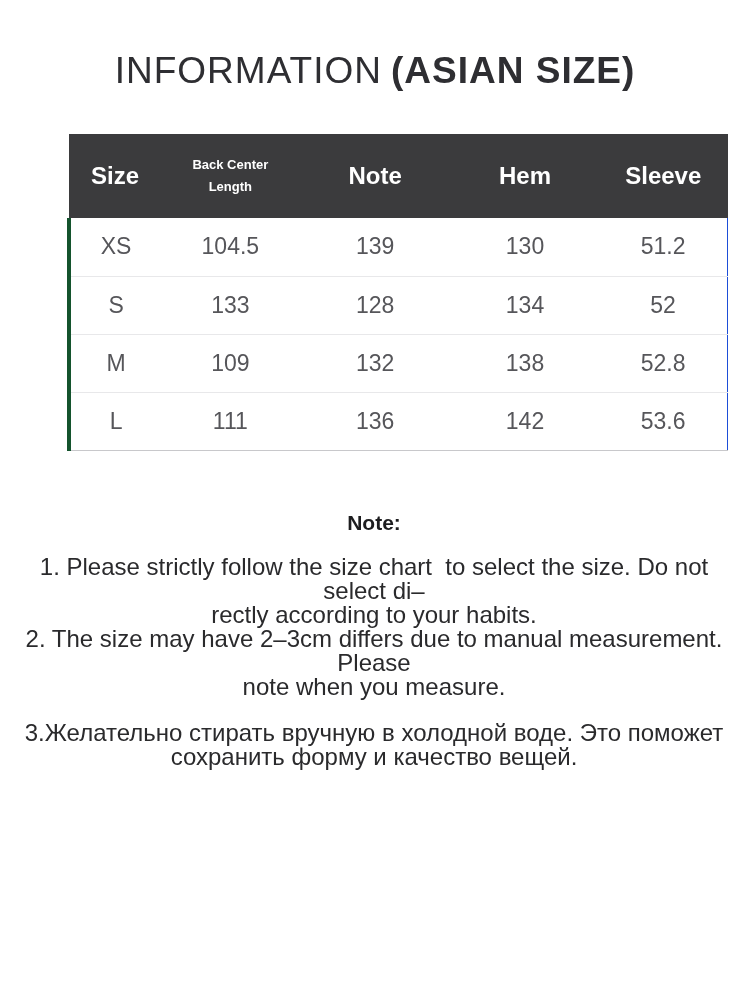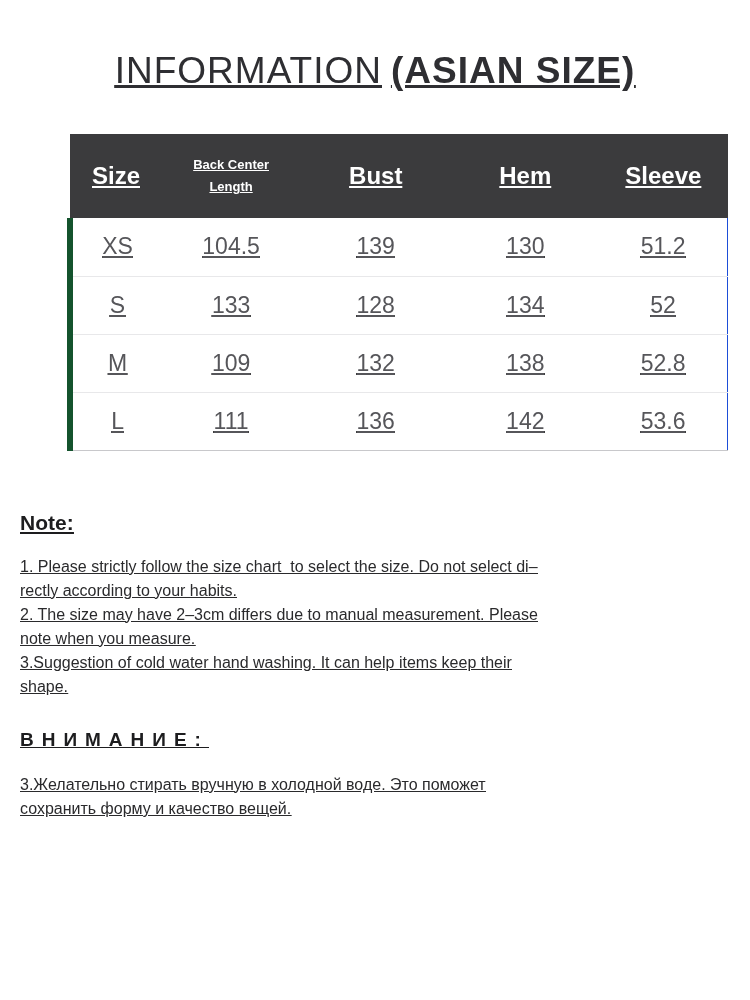--- a/index.html
+++ b/index.html
@@ -1,15 +1,15 @@
 <!DOCTYPE html>
 <html><head>
 <meta charset="utf-8">
 <style>
-  * { margin: 0; padding: 0; box-sizing: border-box; text-decoration: underline; }
+  * { margin: 0; padding: 0; box-sizing: border-box; }
   html, body { width: 750px; height: 1000px; background: #ffffff; }
   body {
     font-family: "Liberation Sans", "DejaVu Sans", sans-serif;
     color: #2b2b2b;
     overflow: hidden;
   }
   .page { width: 750px; height: 1000px; padding-top: 50px; }
 
   
   .page-title {
@@ -51,35 +51,35 @@
   }
   table.size-table tbody { border: 1px solid #c8c8cb; border-top: none; }
   table.size-table tbody td {
     height: 58px;
     text-align: center;
     vertical-align: middle;
     font-size: 23px;
     color: #56565a;
     border-bottom: 1px solid #e8e8ea;
   }
-  table.size-table tbody td:first-child { border-left: 6px solid #14532d; }
+  table.size-table tbody td:first-child { border-left: 4px solid #14532d; }
   table.size-table tbody td:last-child  { border-right: 1px solid #1d4ed8; }
   table.size-table tbody tr:last-child td { border-bottom: 1px solid #c8c8cb; }
 
   
-  .text-sections { padding: 0 22px 0 20px; }
+  .text-sections { padding: 0 22px 0 20px; text-align: center; }
   .note-heading {
     margin-top: 60px;
     font-size: 21px;
     font-weight: 700;
     color: #1d1d1f;
   }
   .note-body { margin-top: 20px; }
   .note-item, .attention-item {
-    font-size: 16px;
+    font-size: 24px;
     line-height: 24px;
     color: #2a2a2c;
     white-space: pre-wrap;
   }
   .attention-heading {
     margin-top: 30px;
     font-size: 19px;
     font-weight: 600;
     letter-spacing: 0.42em;
     color: #1d1d1f;
@@ -103,21 +103,21 @@
           <col class="c-bcl">
           <col class="c-bust">
           <col class="c-hem">
           <col class="c-sleeve">
       </colgroup>
       <thead>
         <tr>
           <th>Size</th>
           <th class="th-bcl">Back Center
 Length</th>
-          <th>Bust</th>
+          <th>Note</th>
           <th>Hem</th>
           <th>Sleeve</th>
         </tr>
       </thead>
       <tbody>
         <tr>
           <td>XS</td>
           <td>104.5</td>
           <td>139</td>
           <td>130</td>
@@ -149,24 +149,21 @@
   </div>
 
   <div class="text-sections">
 
     <div class="note-heading">Note:</div>
     <div class="note-body">
       <p class="note-item">1. Please strictly follow the size chart  to select the size. Do not select di–
 rectly according to your habits.</p>
       <p class="note-item">2. The size may have 2–3cm differs due to manual measurement. Please
 note when you measure.</p>
-      <p class="note-item">3.Suggestion of cold water hand washing. It can help items keep their
-shape.</p>
     </div>
 
-    <div class="attention-heading">ВНИМАНИЕ:</div>
     <div class="attention-body">
       <p class="attention-item">3.Желательно стирать вручную в холодной воде. Это поможет
 сохранить форму и качество вещей.</p>
     </div>
 
   </div>
 </div>
 
 </body></html>

